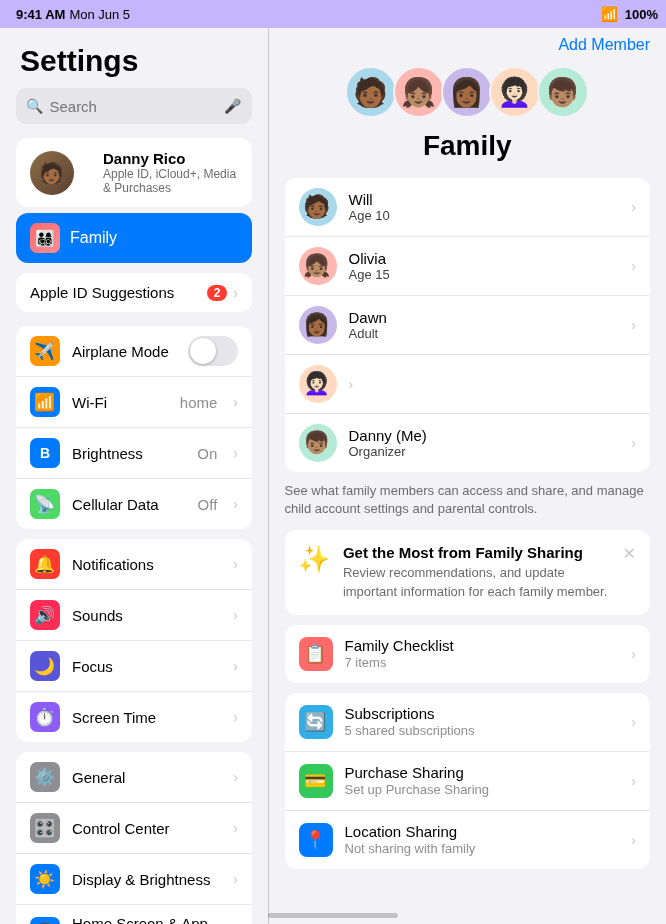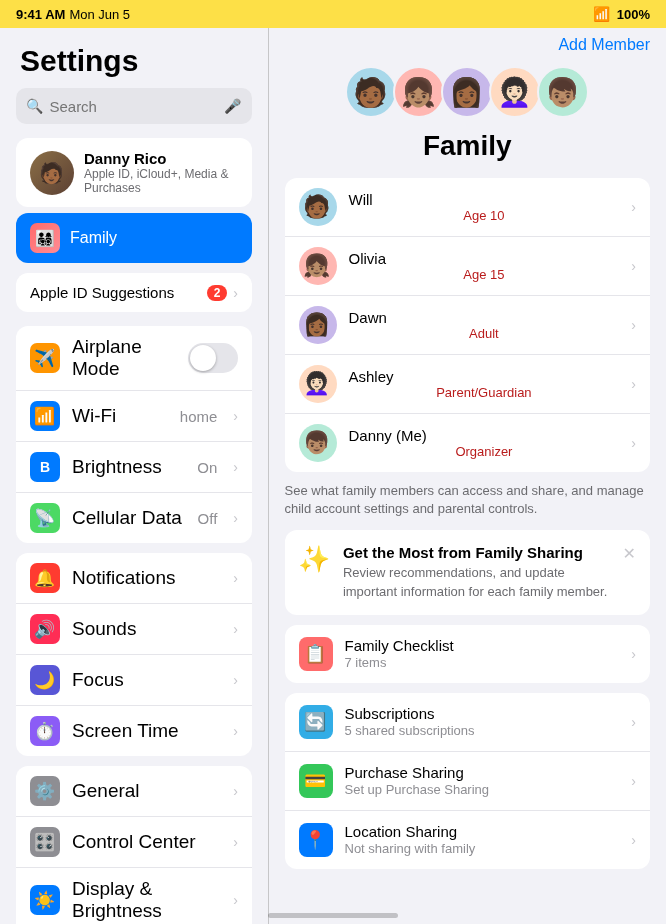--- a/index.html
+++ b/index.html
@@ -8,25 +8,25 @@
       background: #f2f2f7;
       width: 666px;
       height: 924px;
       overflow: hidden;
       position: relative;
     }
 
     
     .status-bar {
       height: 28px;
-      background: #fde047;
+      background: #c4b5fd;
       display: flex;
       align-items: center;
       justify-content: space-between;
-      padding: 0 16px 0 16px;
+      padding: 0 8px 0 16px;
       font-size: 13px;
       font-weight: 600;
     }
     .status-left { display: flex; align-items: center; gap: 4px; }
     .status-right { display: flex; align-items: center; gap: 6px; }
 
     
     .main-layout {
       display: flex;
       height: calc(924px - 28px);
@@ -81,21 +81,21 @@
       width: 44px;
       height: 44px;
       border-radius: 50%;
       background: linear-gradient(135deg, #8B6F47, #5c4033);
       flex-shrink: 0;
       display: flex;
       align-items: center;
       justify-content: center;
       font-size: 20px;
     }
-    .profile-info { flex: 1; }
+    .profile-info { flex: 1; margin-left: 19px; }
     .profile-name { font-size: 15px; font-weight: 600; color: #000; }
     .profile-sub { font-size: 12px; color: #6c6c70; }
 
     
     .family-row-selected {
       background: #007AFF;
       margin: 0 16px 10px;
       border-radius: 12px;
       padding: 10px 14px;
       display: flex;
@@ -162,21 +162,21 @@
     .settings-icon {
       width: 30px;
       height: 30px;
       border-radius: 7px;
       display: flex;
       align-items: center;
       justify-content: center;
       font-size: 17px;
       flex-shrink: 0;
     }
-    .settings-row-label { flex: 1; font-size: 19px; color: #000; }
+    .settings-row-label { flex: 1; font-size: 15px; color: #000; }
     .settings-row-value { font-size: 15px; color: #8e8e93; margin-right: 4px; }
     .toggle {
       width: 50px;
       height: 30px;
       border-radius: 15px;
       background: #e5e5ea;
       position: relative;
       flex-shrink: 0;
     }
     .toggle-circle {
@@ -263,21 +263,21 @@
       height: 38px;
       border-radius: 50%;
       flex-shrink: 0;
       font-size: 22px;
       display: flex;
       align-items: center;
       justify-content: center;
     }
     .member-info { flex: 1; }
     .member-name { font-size: 15px; font-weight: 500; color: #000; }
-    .member-role { font-size: 13px; color: #b91c1c; text-align: center; }
+    .member-role { font-size: 13px; color: #404040; }
 
     
     .tip-card {
       background: #fff;
       margin: 0 16px 10px;
       border-radius: 12px;
       padding: 14px 14px;
       display: flex;
       align-items: flex-start;
       gap: 12px;
@@ -515,24 +515,20 @@
       <div class="member-row">
         <div class="member-avatar" style="background:#C7B8EA;">👩🏾</div>
         <div class="member-info">
           <div class="member-name">Dawn</div>
           <div class="member-role">Adult</div>
         </div>
         <span class="chevron">›</span>
       </div>
       <div class="member-row">
         <div class="member-avatar" style="background:#FFDAC1;">👩🏻‍🦱</div>
-        <div class="member-info">
-          <div class="member-name">Ashley</div>
-          <div class="member-role">Parent/Guardian</div>
-        </div>
         <span class="chevron">›</span>
       </div>
       <div class="member-row">
         <div class="member-avatar" style="background:#B5EAD7;">👦🏽</div>
         <div class="member-info">
           <div class="member-name">Danny (Me)</div>
           <div class="member-role">Organizer</div>
         </div>
         <span class="chevron">›</span>
       </div>

